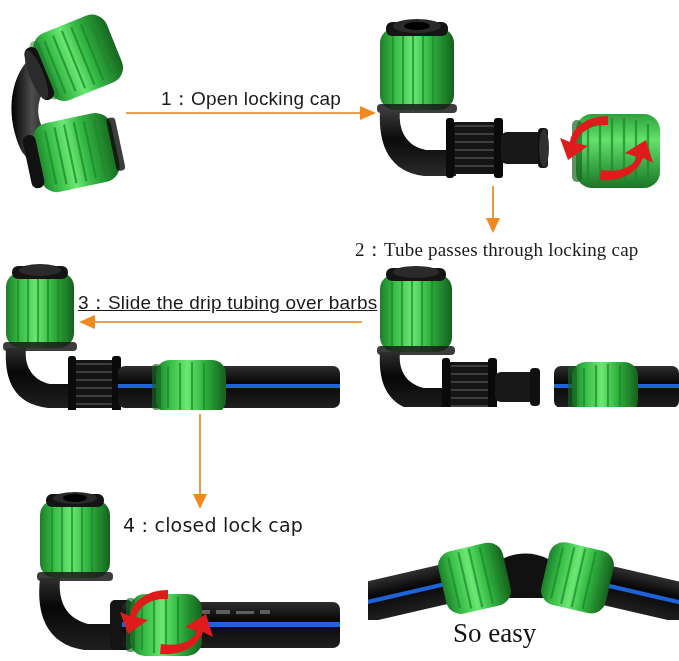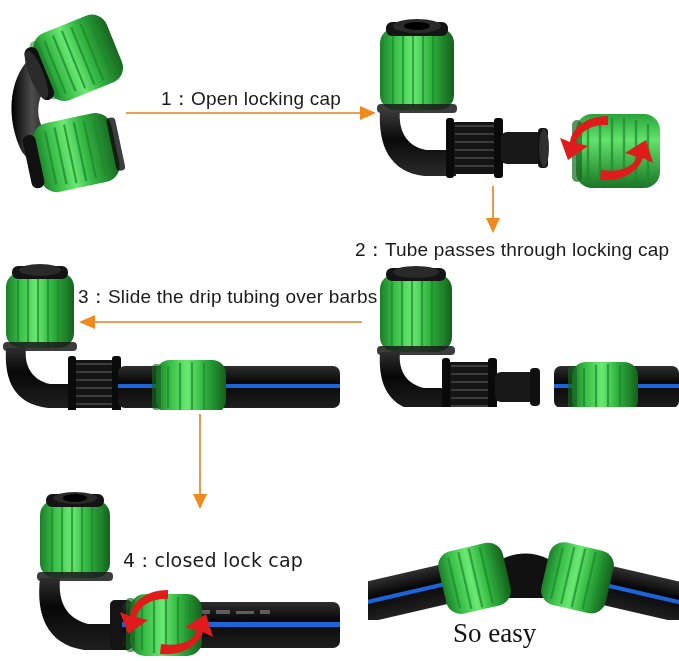--- a/index.html
+++ b/index.html
@@ -2,21 +2,21 @@
 <html><head>
 <meta charset="utf-8">
 <style>
   html,body{margin:0;padding:0;background:#ffffff;}
   body{width:679px;height:661px;position:relative;overflow:hidden;
        font-family:"Liberation Sans", sans-serif;color:#111;}
   .stage{position:absolute;inset:0;width:627px;height:661px;}
   .art{position:absolute;}
   .label{position:absolute;white-space:nowrap;color:#1a1a1a;}
   .step-text{font-size:19px;letter-spacing:.2px;font-family:"Liberation Sans", sans-serif;}
-  .step-text-alt{font-size:19px;letter-spacing:.2px;font-family:"DejaVu Sans", sans-serif;margin-top:35px;}
+  .step-text-alt{font-size:19px;letter-spacing:.2px;font-family:"DejaVu Sans", sans-serif;}
   .final-text{font-size:27px;font-family:Liberation Serif, serif;color:#111;}
   .arrow{position:absolute;}
 </style>
 </head>
 <body>
 
 <div class="stage">
 
   <div class="art" style="left:0px;top:0px;width:150px;height:200px;">
     <svg width="150" height="200" viewBox="0 0 150 200">
@@ -150,21 +150,21 @@
                    C273 157 260 163 241 160 Z"></path>
         </g>
       </g>
     </svg>
   </div>
 
   <svg class="arrow" style="left:484px;top:186px;" width="18" height="48" viewBox="0 0 18 48">
     <line x1="9" y1="0" x2="9" y2="34" stroke="#e2801c" stroke-width="1.6"></line>
     <polygon points="2,32 16,32 9,47" fill="#f08a1e"></polygon>
   </svg>
-  <div class="label step-text" style="left:355px;top:237px;">2：Tube passes through locking cap</div>
+  <div class="label step-text" style="left:355px;top:237px;font-family:Liberation Serif, serif;">2：Tube passes through locking cap</div>
 
   <div class="art" style="left:358px;top:262px;width:321px;height:145px;">
     <svg width="321" height="145" viewBox="0 0 321 145">
       <defs>
         <linearGradient id="g_cap3" x1="0" y1="0" x2="1" y2="0">
           <stop offset="0%" stop-color="#1c7f2a"></stop>
             <stop offset="20%" stop-color="#38bd47"></stop>
           <stop offset="45%" stop-color="#6ae873"></stop>
             <stop offset="68%" stop-color="#31b440"></stop>
           <stop offset="100%" stop-color="#15601d"></stop>
@@ -217,21 +217,21 @@
             <line x1="238" y1="103" x2="238" y2="149"></line>
           <line x1="250" y1="102" x2="250" y2="150"></line>
             <line x1="262" y1="103" x2="262" y2="149"></line>
           <line x1="272" y1="106" x2="272" y2="146"></line>
         </g>
         <rect x="210" y="104" width="9" height="44" rx="4" fill="#17661f" opacity=".65"></rect>
       </g>
     </svg>
   </div>
 
-  <div class="label step-text" style="left:78px;top:284px;">3：Slide the drip tubing over barbs</div>
+  <div class="label step-text" style="left:78px;top:290px;text-decoration:underline;">3：Slide the drip tubing over barbs</div>
   <svg class="arrow" style="left:77px;top:313px;" width="285" height="18" viewBox="0 0 285 18">
     <line x1="16" y1="9" x2="285" y2="9" stroke="#e2801c" stroke-width="1.6"></line>
     <polygon points="18,2 18,16 2,9" fill="#f08a1e"></polygon>
   </svg>
 
   <div class="art" style="left:0px;top:260px;width:340px;height:150px;">
     <svg width="340" height="150" viewBox="0 0 340 150">
       <defs>
         <linearGradient id="g_cap4" x1="0" y1="0" x2="1" y2="0">
           <stop offset="0%" stop-color="#1c7f2a"></stop>

